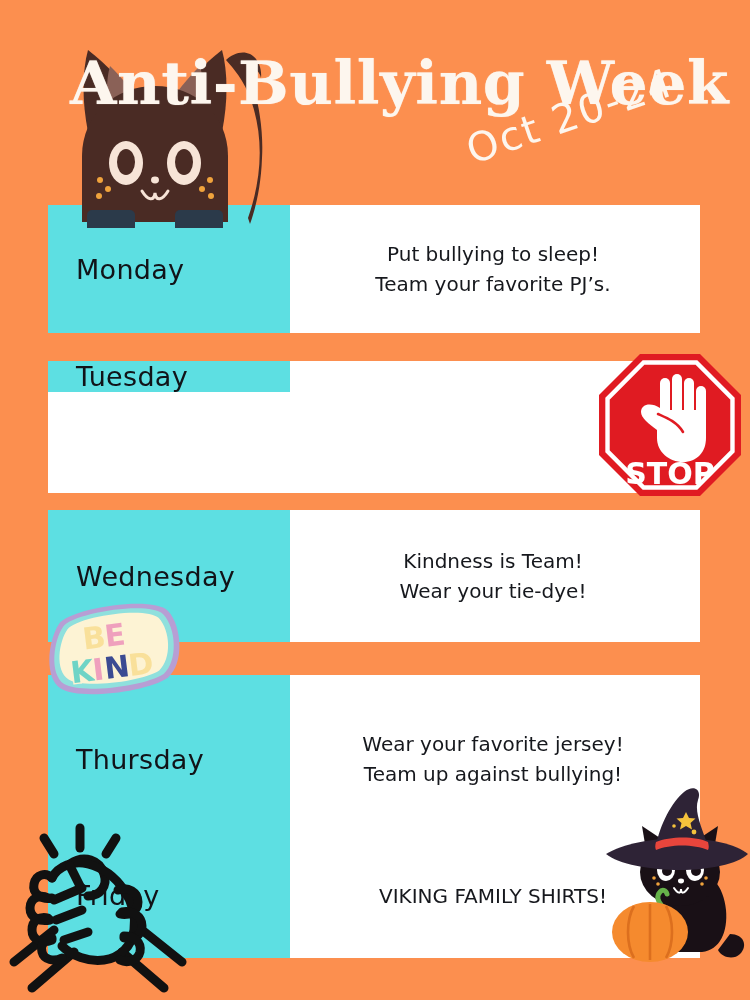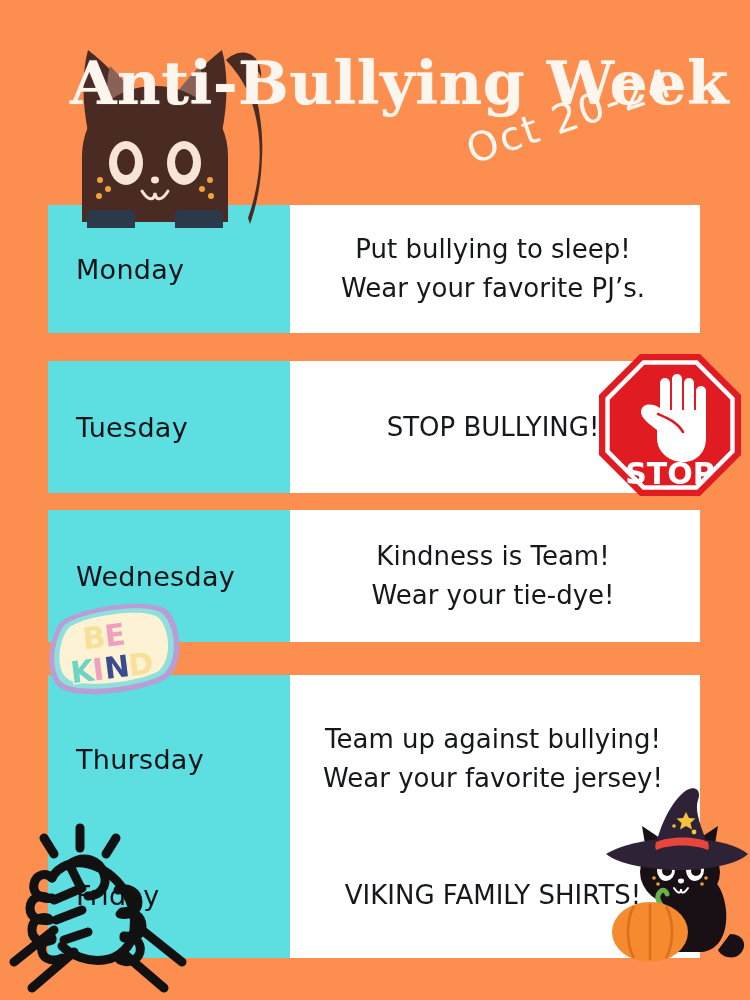--- a/index.html
+++ b/index.html
@@ -89,29 +89,29 @@
     background: #ffffff;
     display: flex;
     flex-direction: column;
     align-items: center;
     justify-content: center;
     padding: 6px 10px 6px 6px;
     box-sizing: border-box;
   }
   .msg-line {
     font-family: "DejaVu Sans", sans-serif;
-    font-size: 26px;
+    font-size: 20px;
     color: #16181d;
     line-height: 1.5;
     text-align: center;
     white-space: nowrap;
   }
 
   #row-monday    { top: 205px;  height: 128px; }
-  #row-tuesday   { top: 361px;  height: 132px; }
+  #row-tuesday   { top: 361px;  height: 132px; flex-direction: column; }
   #row-wednesday { top: 510px;  height: 132px; }
   #row-thursday  { top: 675px;  height: 168px; }
   #row-friday    { top: 833px;  height: 125px; }
 
   
   #stop-sign {
     position: absolute;
     left: 597px;
     top: 352px;
     width: 146px;
@@ -193,30 +193,29 @@
     <div id="title">Anti-Bullying Week</div>
     <div id="date">Oct 20-24</div>
   </div>
 
   <div class="row" id="row-monday">
     <div class="day-box">
       <span class="day-label">Monday</span>
     </div>
     <div class="msg-box">
       <span class="msg-line">Put bullying to sleep!</span>
-      <span class="msg-line">Wear your favorite PJ’s.</span>
+      <span class="msg-line">Team your favorite PJ’s.</span>
     </div>
   </div>
 
   <div class="row" id="row-tuesday">
     <div class="day-box">
       <span class="day-label">Tuesday</span>
     </div>
     <div class="msg-box">
-      <span class="msg-line">STOP BULLYING!</span>
     </div>
   </div>
 
   <svg id="stop-sign" viewBox="0 0 146 146">
     <polygon points="43,2 103,2 144,43 144,103 103,144 43,144 2,103 2,43" fill="#e01b22"></polygon>
     <polygon points="43,2 103,2 144,43 144,103 103,144 43,144 2,103 2,43" fill="none" stroke="#ffffff" stroke-width="5" transform="translate(73,73) scale(0.88) translate(-73,-73)"></polygon>
 
     <g fill="#ffffff">
       <rect x="63" y="26" width="10" height="46" rx="5"></rect>
       <rect x="75" y="22" width="10" height="50" rx="5"></rect>
@@ -253,22 +252,22 @@
       <text x="70" y="80" font-family="DejaVu Sans, sans-serif" font-size="30" font-weight="bold" fill="#3b4b92" stroke="#fdf3d4" stroke-width="3" paint-order="stroke">N</text>
       <text x="94" y="80" font-family="DejaVu Sans, sans-serif" font-size="30" font-weight="bold" fill="#f9e09a" stroke="#fdf3d4" stroke-width="3" paint-order="stroke">D</text>
     </g>
   </svg>
 
   <div class="row" id="row-thursday">
     <div class="day-box">
       <span class="day-label">Thursday</span>
     </div>
     <div class="msg-box">
+      <span class="msg-line">Wear your favorite jersey!</span>
       <span class="msg-line">Team up against bullying!</span>
-      <span class="msg-line">Wear your favorite jersey!</span>
     </div>
   </div>
 
   <div class="row" id="row-friday">
     <div class="day-box">
       <span class="day-label">Friday</span>
     </div>
     <div class="msg-box">
       <span class="msg-line">VIKING FAMILY SHIRTS!</span>
     </div>

